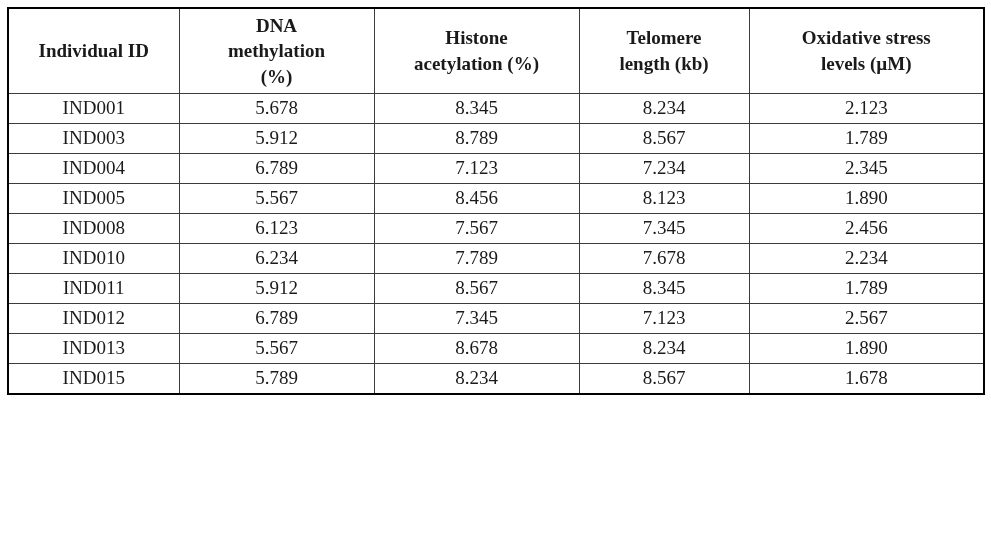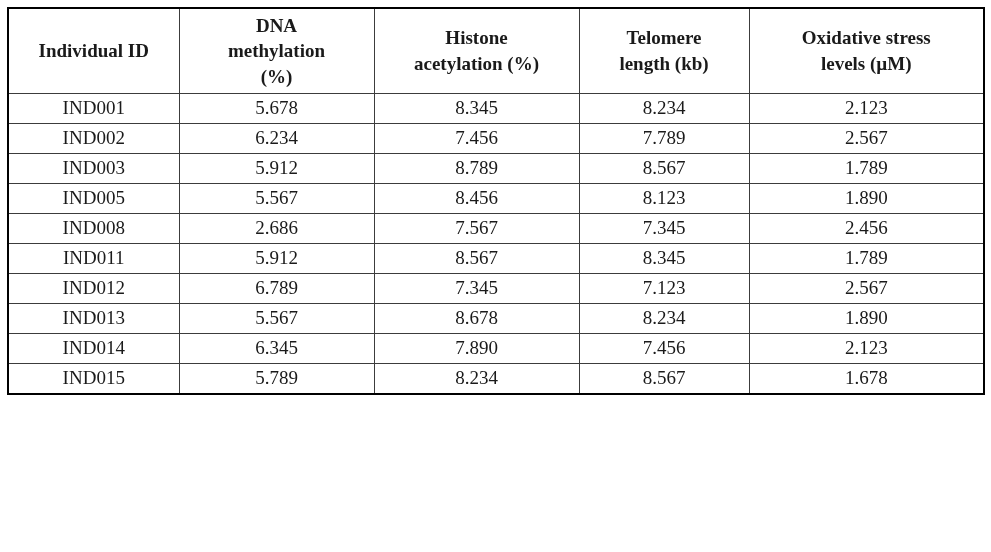--- a/index.html
+++ b/index.html
@@ -84,46 +84,53 @@
     </thead>
     <tbody>
         <tr>
           <td>IND001</td>
           <td>5.678</td>
           <td>8.345</td>
           <td>8.234</td>
           <td>2.123</td>
         </tr>
         <tr>
-          <td>IND002</td>
-          <td>6.234</td>
-          <td>7.456</td>
-          <td>7.789</td>
-          <td>2.567</td>
-        </tr>
-        <tr>
           <td>IND003</td>
           <td>5.912</td>
           <td>8.789</td>
           <td>8.567</td>
           <td>1.789</td>
+        </tr>
+        <tr>
+          <td>IND004</td>
+          <td>6.789</td>
+          <td>7.123</td>
+          <td>7.234</td>
+          <td>2.345</td>
         </tr>
         <tr>
           <td>IND005</td>
           <td>5.567</td>
           <td>8.456</td>
           <td>8.123</td>
           <td>1.890</td>
         </tr>
         <tr>
           <td>IND008</td>
-          <td>2.686</td>
+          <td>6.123</td>
           <td>7.567</td>
           <td>7.345</td>
           <td>2.456</td>
+        </tr>
+        <tr>
+          <td>IND010</td>
+          <td>6.234</td>
+          <td>7.789</td>
+          <td>7.678</td>
+          <td>2.234</td>
         </tr>
         <tr>
           <td>IND011</td>
           <td>5.912</td>
           <td>8.567</td>
           <td>8.345</td>
           <td>1.789</td>
         </tr>
         <tr>
           <td>IND012</td>
@@ -133,27 +140,20 @@
           <td>2.567</td>
         </tr>
         <tr>
           <td>IND013</td>
           <td>5.567</td>
           <td>8.678</td>
           <td>8.234</td>
           <td>1.890</td>
         </tr>
         <tr>
-          <td>IND014</td>
-          <td>6.345</td>
-          <td>7.890</td>
-          <td>7.456</td>
-          <td>2.123</td>
-        </tr>
-        <tr>
           <td>IND015</td>
           <td>5.789</td>
           <td>8.234</td>
           <td>8.567</td>
           <td>1.678</td>
         </tr>
       </tbody>
   </table>
 </div>
 

